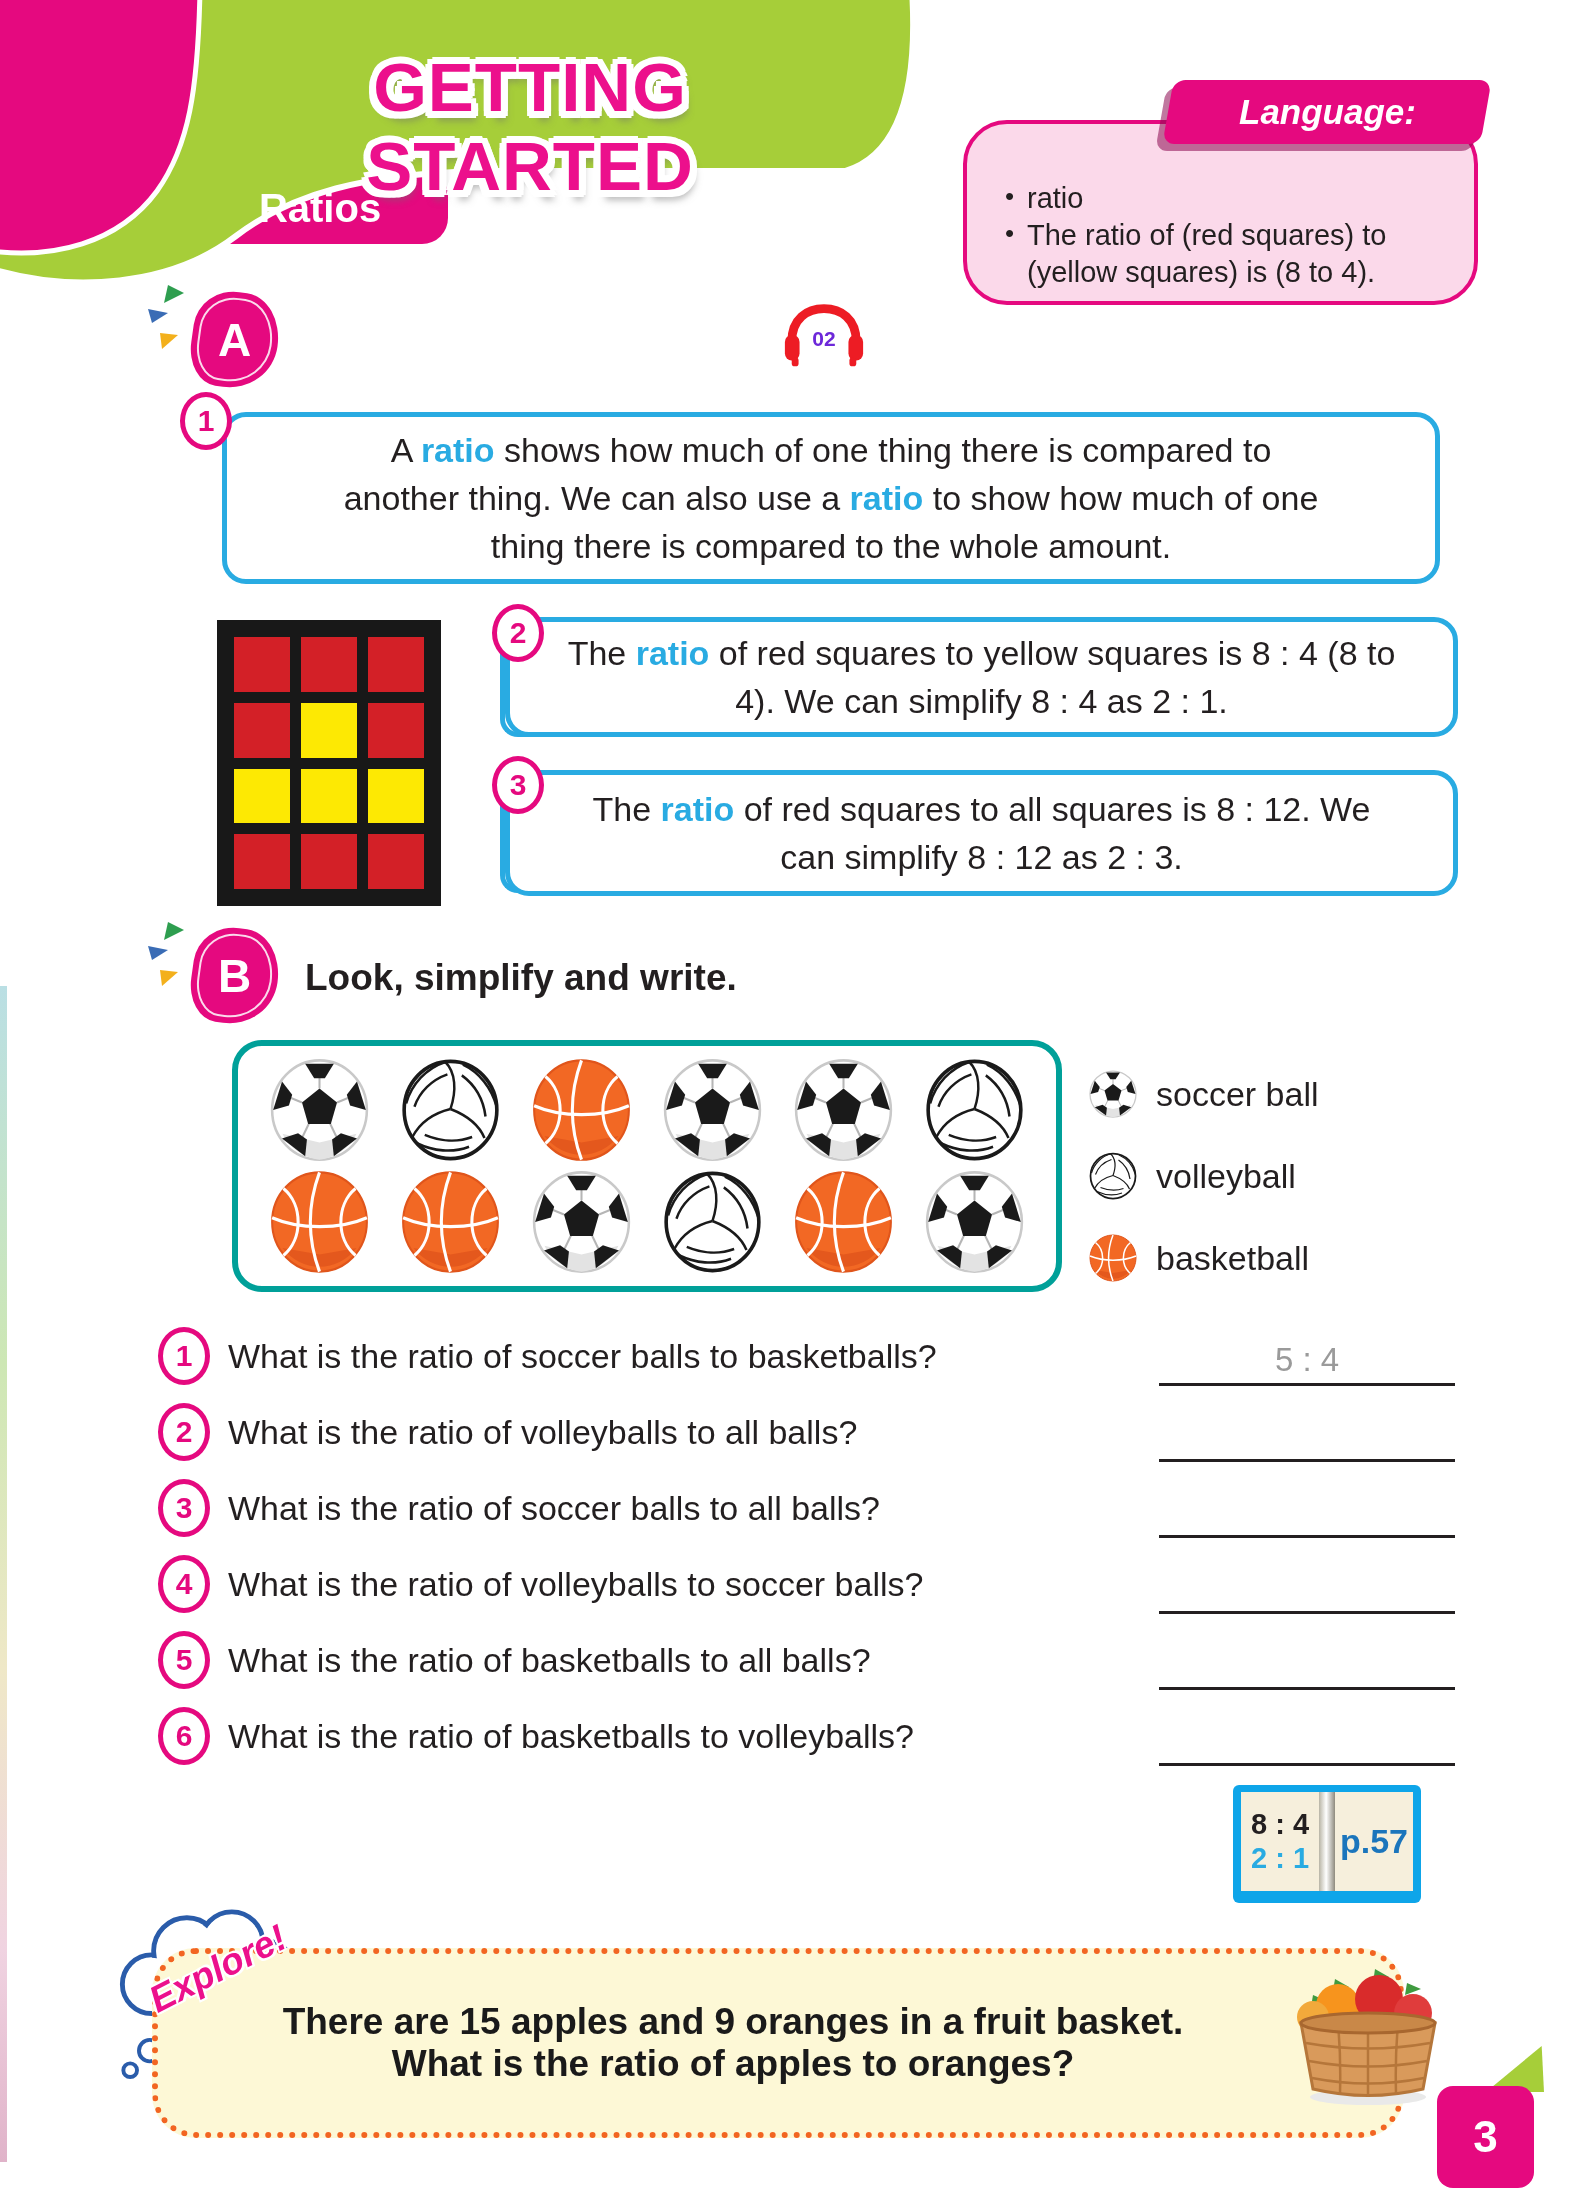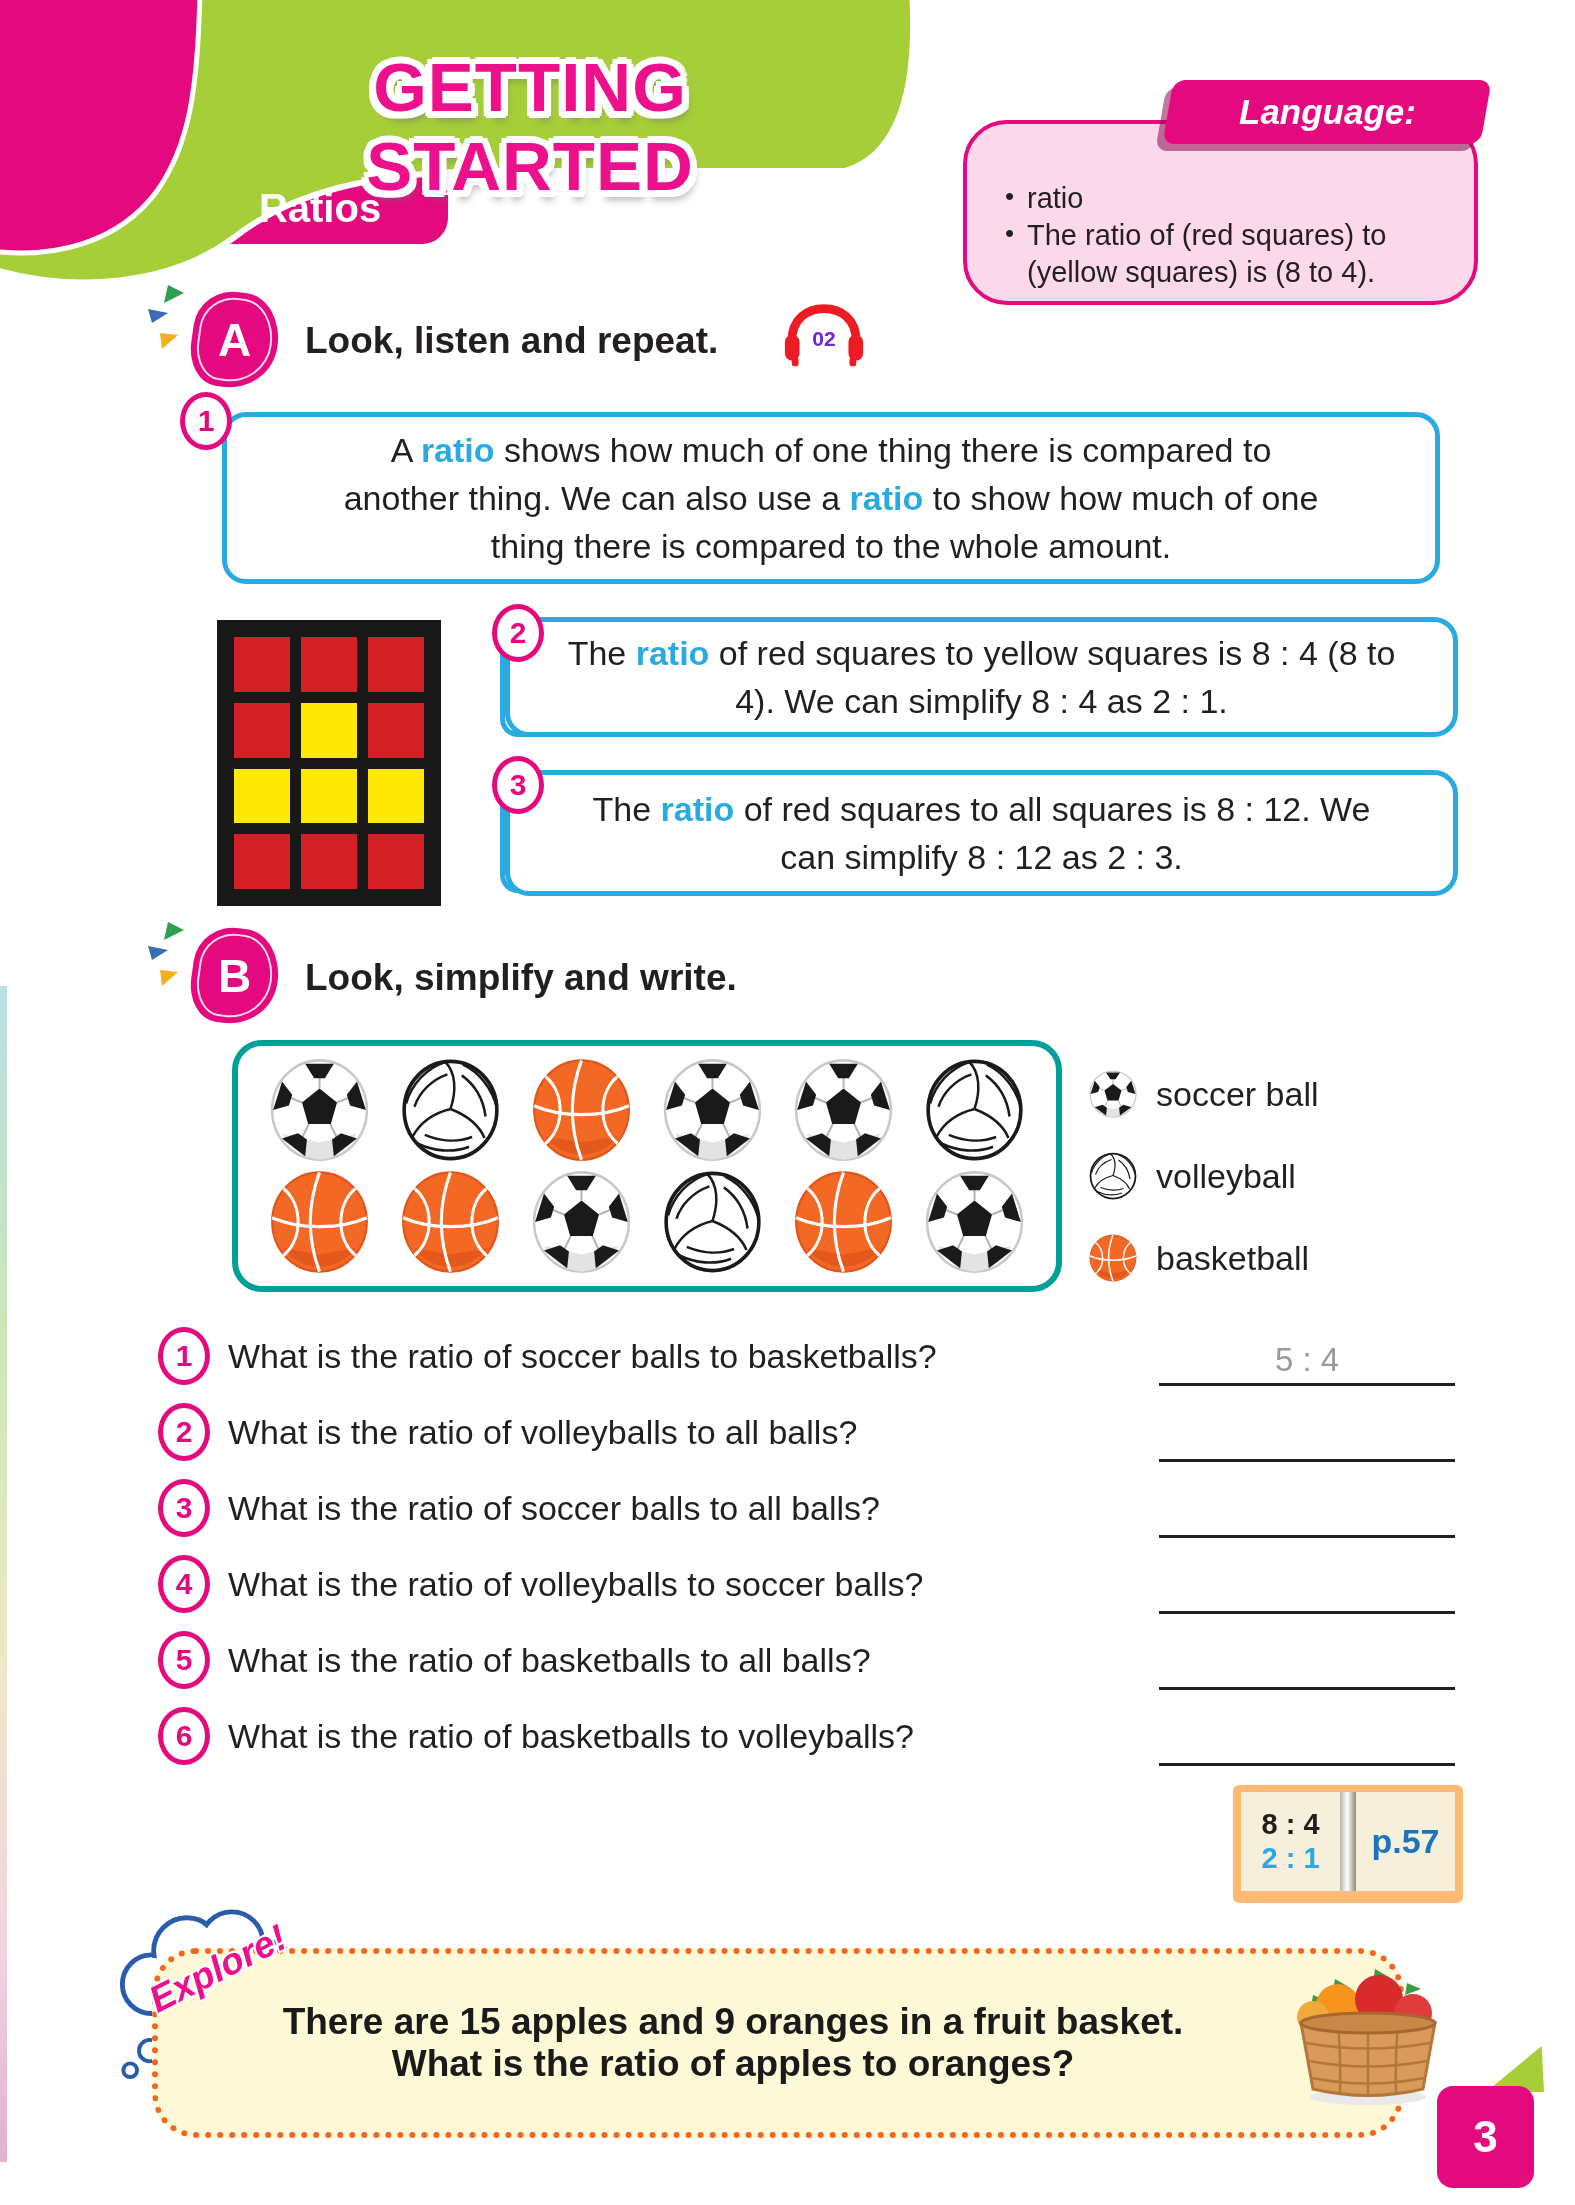--- a/index.html
+++ b/index.html
@@ -83,22 +83,22 @@
   #questions-list{position:absolute;left:158px;top:1318px;width:1305px;}
   .q-row{position:relative;height:76px;display:flex;align-items:center;}
   .q-num{flex:0 0 auto;width:42px;height:48px;border:5px solid #e5097f;border-radius:50%;
     display:flex;align-items:center;justify-content:center;background:#fff;
     font-size:30px;font-weight:bold;color:#e5097f;margin-right:18px;}
   .q-text{font-size:34px;color:#231f20;}
   .q-ans{position:absolute;right:8px;bottom:8px;width:296px;border-bottom:3px solid #231f20;
     text-align:center;font-size:33px;color:#9a9a9a;padding-bottom:4px;}
 
   
-  #ref-book{position:absolute;left:1233px;top:1785px;width:230px;height:118px;
-    background:#fdba74;border-radius:6px;box-sizing:border-box;padding:7px 8px 12px 8px;
+  #ref-book{position:absolute;left:1233px;top:1785px;width:188px;height:118px;
+    background:#0ea5e9;border-radius:6px;box-sizing:border-box;padding:7px 8px 12px 8px;
     display:flex;}
   .book-page{flex:1;background:#f6efdc;display:flex;flex-direction:column;
     align-items:center;justify-content:center;}
   #book-spine{width:16px;background:linear-gradient(90deg,#b8b4a5,#ffffff 45%,#8e8a7d);}
   #book-ratio-top{font-size:29px;font-weight:bold;color:#231f20;line-height:1.15;}
   #book-ratio-bottom{font-size:29px;font-weight:bold;color:#29abe2;line-height:1.15;}
   #book-pageref{font-size:34px;font-weight:bold;color:#1b75bc;}
 
   
   #explore-cloud{position:absolute;left:95px;top:1893px;width:215px;height:198px;}
@@ -194,21 +194,20 @@
   </div>
 
   <svg class="sparkle" style="left:146px;top:283px;" viewBox="0 0 48 70">
     <polygon points="22,2 38,10 18,20" fill="#2e9e4f"></polygon>
     <polygon points="2,26 22,30 6,40" fill="#3a6cb5"></polygon>
     <polygon points="14,50 32,52 16,66" fill="#f3b01c"></polygon>
   </svg>
   <div class="badge" style="left:192px;top:292px;">
     <span>A</span>
   </div>
-  <div class="section-title" style="left:305px;top:320px;">Look, listen and repeat.</div>
   <div id="headphones">
     <svg width="88" height="70" viewBox="0 0 90 70">
       <path d="M12,40 C12,16 28,6 45,6 C62,6 78,16 78,40" stroke="#ed1c24" stroke-width="9" fill="none"></path>
       <rect x="5" y="33" width="15" height="26" rx="7" fill="#ed1c24"></rect>
       <rect x="70" y="33" width="15" height="26" rx="7" fill="#ed1c24"></rect>
       <rect x="12" y="56" width="7" height="9" rx="3" fill="#ed1c24"></rect>
       <rect x="71" y="56" width="7" height="9" rx="3" fill="#ed1c24"></rect>
     </svg>
     <span id="audio-track">02</span>
   </div>

